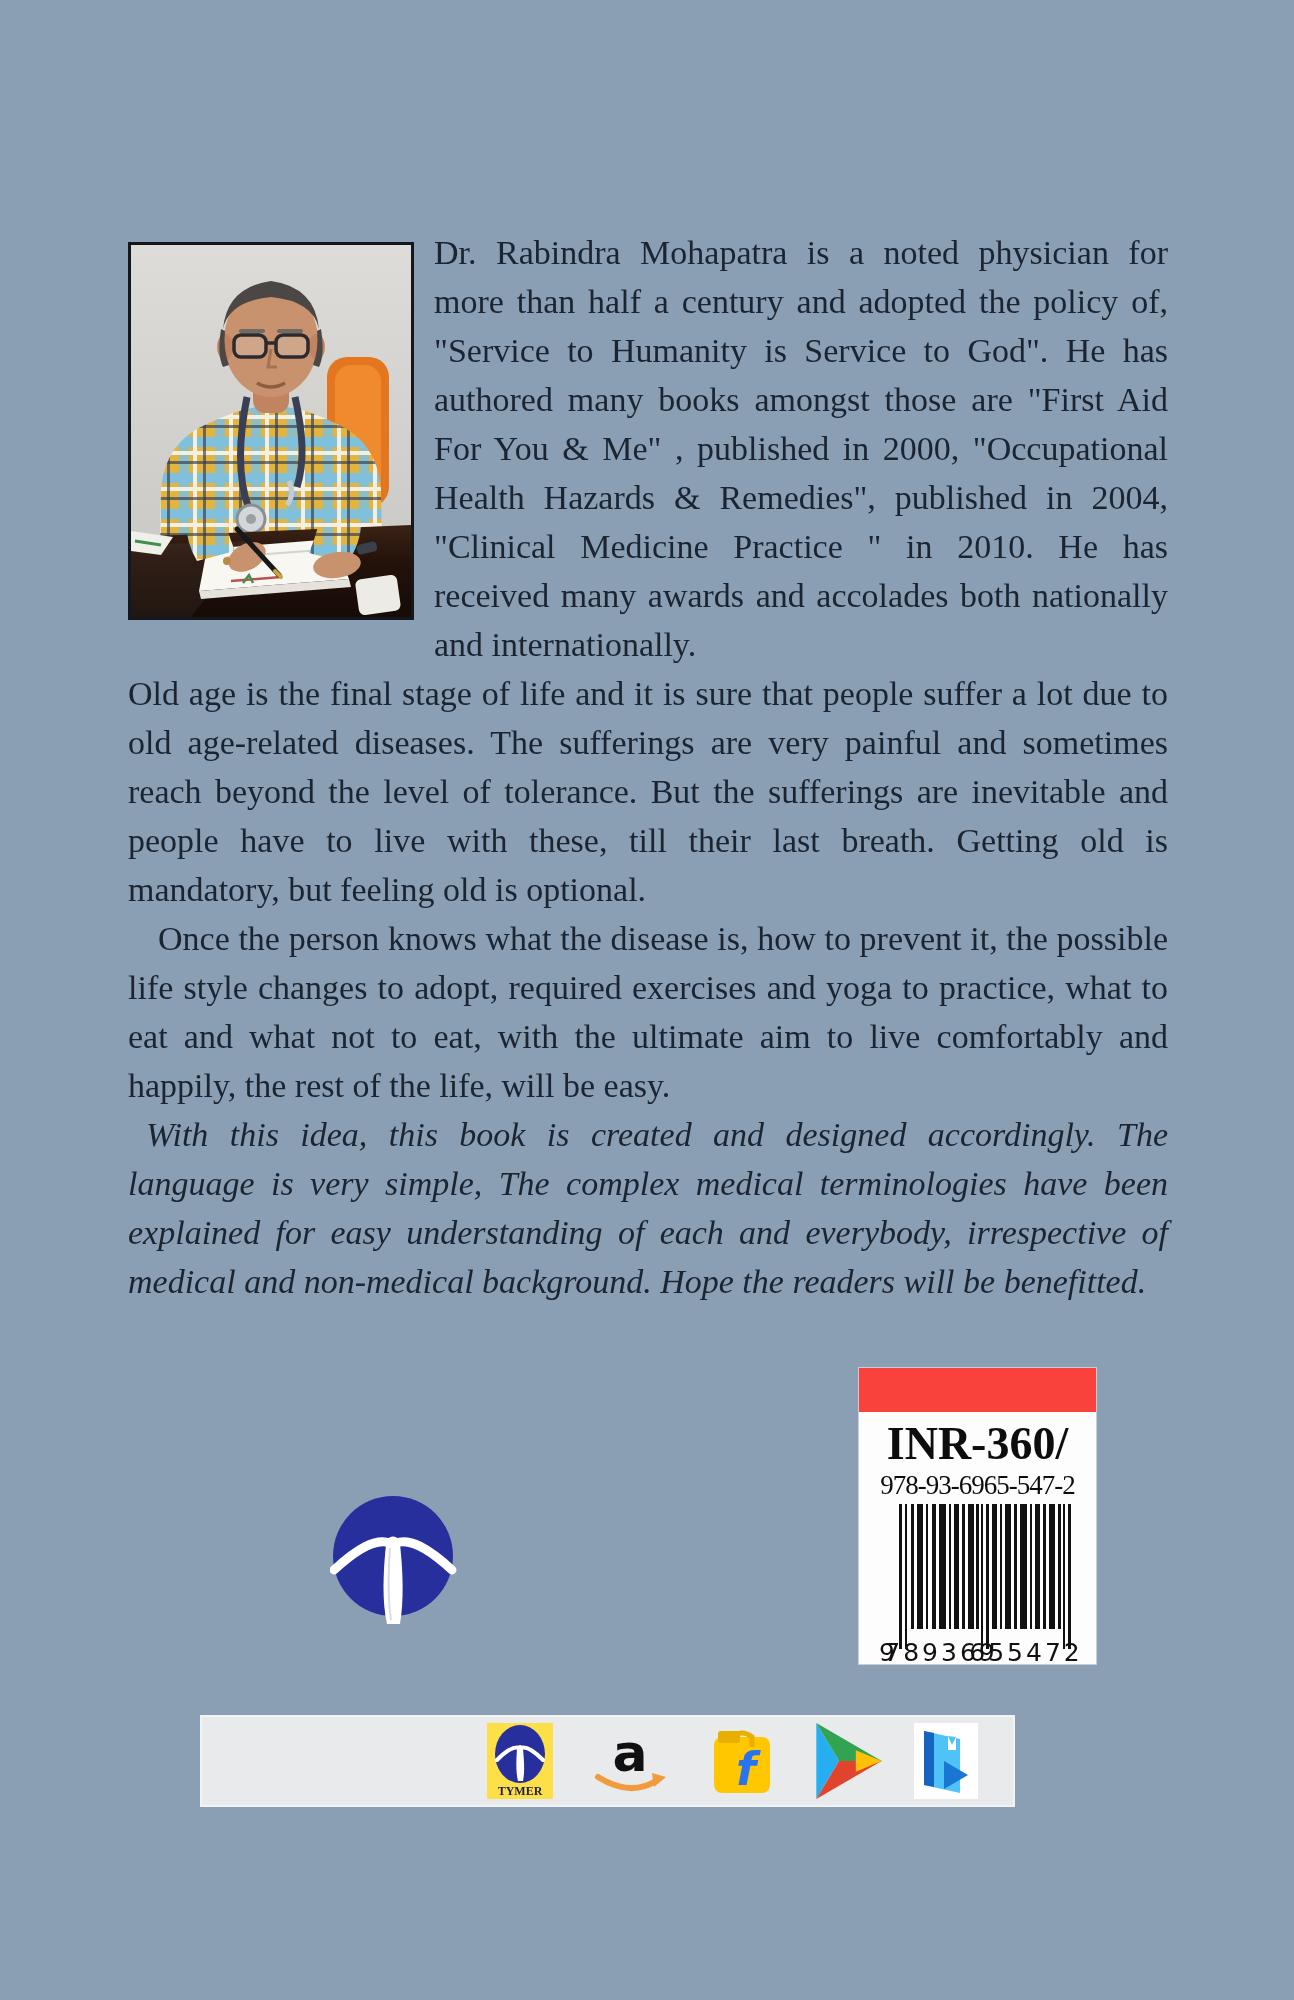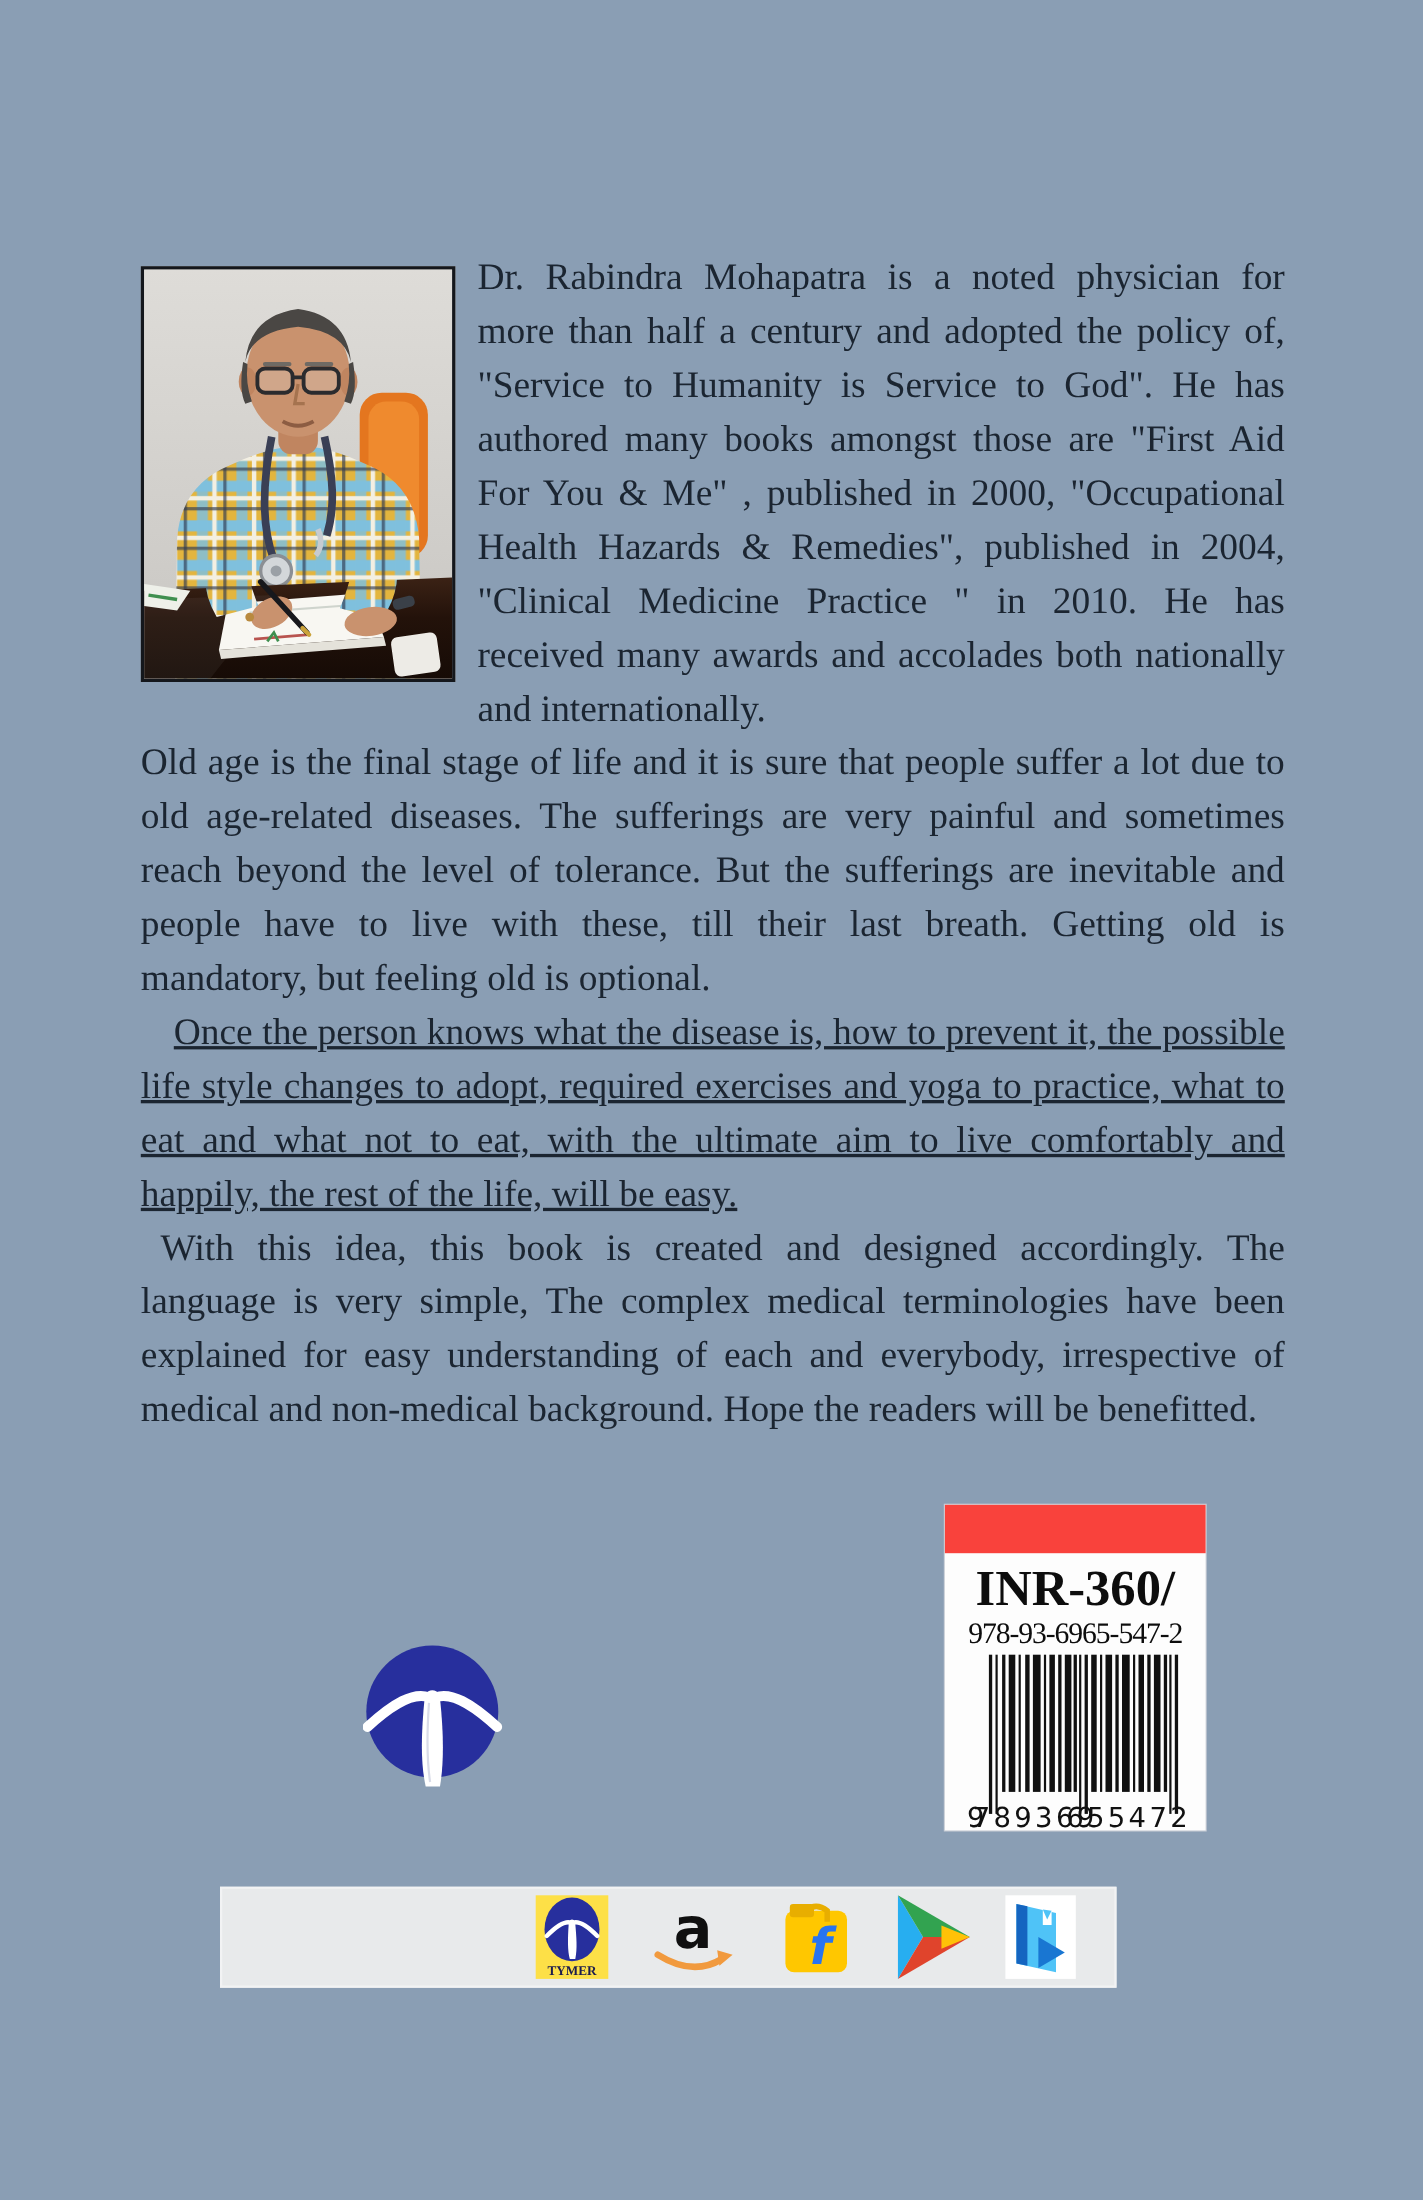--- a/index.html
+++ b/index.html
@@ -19,22 +19,22 @@
     text-align:justify;
   }
   .text-block p{margin:0;}
   .photo-frame{
     float:left;width:280px;height:372px;
     border:3px solid #14171c;
     margin:14px 20px 10px 0;
     background:#d8d6d2;
   }
   .photo-frame svg{display:block;width:100%;height:100%;}
-  .p-indent-lg{text-indent:30px;text-decoration:underline;}
-  .p-indent-sm{text-indent:18px;}
+  .p-indent-lg{text-indent:30px;}
+  .p-indent-sm{text-indent:18px;font-style:italic;}
 
   
   .price-tag{
     position:absolute;left:859px;top:1368px;width:237px;height:296px;
     background:#fdfdfd;box-shadow:0 0 0 1px #c9ced6;
   }
   .price-tag .red-bar{height:44px;width:100%;}
   .price-tag .price{
     text-align:center;font-weight:bold;font-size:46px;line-height:52px;
     margin-top:6px;color:#0d0d0d;letter-spacing:0;

